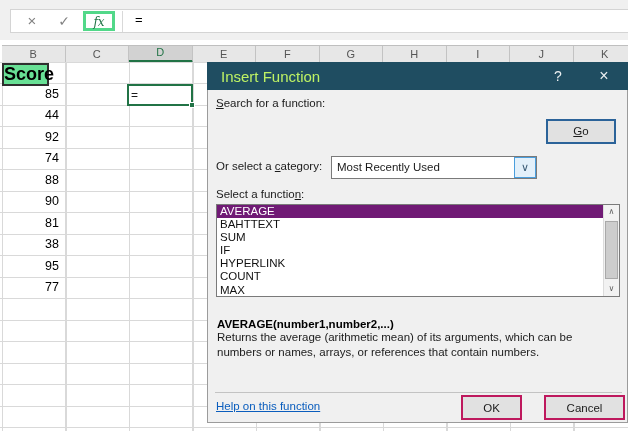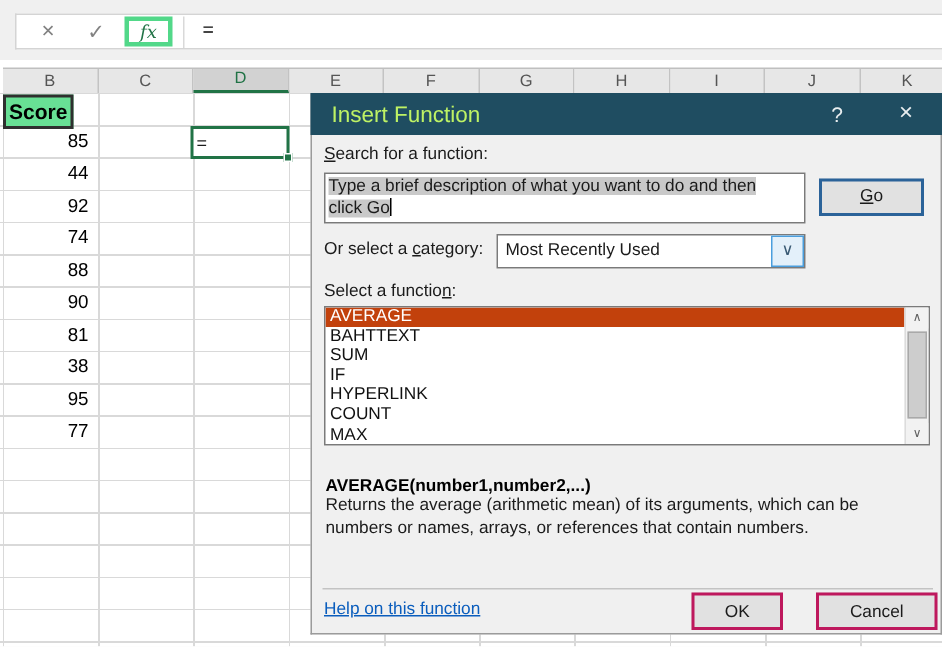--- a/index.html
+++ b/index.html
@@ -28,21 +28,21 @@
   .hcell { width:63.5px; height:17px; background:#e7e7e7; border-right:1px solid #c3c3c3;
     border-bottom:1px solid #b9b9b9; font-size:11px; color:#555; text-align:center;
     line-height:16px; flex:none; }
   .hcell.active { background:#d2d2d2; color:#217346; border-bottom:3px solid #217346; line-height:13px; }
   .cells { position:absolute; left:0; top:62px; width:628px; height:369px; background:#fff; }
   .vlines { position:absolute; left:2px; top:0; right:0; bottom:0;
     background:repeating-linear-gradient(to right,#d9d9d9 0 1px,transparent 1px 63.5px); }
   .hlines { position:absolute; left:0; top:0; right:0; bottom:0;
     background:repeating-linear-gradient(to bottom,#d9d9d9 0 1px,transparent 1px 21.5px); }
   .score-head { position:absolute; left:2px; top:1px; width:47px; height:23px; background:#68e095;
-    border:2px solid #2f2f2f; text-align:center; font-weight:bold; font-size:14px;
+    border:2px solid #2f2f2f; text-align:center; font-weight:bold; font-size:18px;
     line-height:19px; color:#000; }
   .score-col { position:absolute; left:2px; top:21.5px; width:62px; }
   .score-col div { height:21.5px; line-height:21.5px; text-align:right; padding-right:5px;
     font-size:12.5px; color:#000; }
   .sel-box { position:absolute; left:127px; top:21.5px; width:66px; height:22px;
     border:2px solid #217346; background:#fff; font-size:12px; line-height:18px; padding-left:2px; }
   .sel-handle { position:absolute; right:-4px; bottom:-4px; width:6px; height:6px;
     background:#217346; border:1px solid #fff; }
   
   .dlg { position:absolute; left:207px; top:62px; width:421px; height:361px; background:#f0f0f0;
@@ -67,21 +67,21 @@
   .lbl-cat { position:absolute; left:8px; top:98px; }
   .combo { position:absolute; left:123px; top:94px; width:206px; height:23px; background:#fff;
     border:1px solid #7a7a7a; font-size:11.5px; line-height:21px; padding-left:5px; }
   .combo-btn { position:absolute; right:0; top:0; width:22px; height:21px; background:#e3f0fa;
     border:1px solid #4a9edd; color:#3a5a74; text-align:center; line-height:19px; font-size:11px; }
   .lbl-fn { position:absolute; left:8px; top:126px; }
   .fnlist { position:absolute; left:8px; top:142px; width:404px; height:93px; background:#fff;
     border:1px solid #7a7a7a; overflow:hidden; }
   .fnlist .item { height:13.1px; line-height:13.1px; font-size:11.5px; padding-left:3px;
     color:#111; width:386px; }
-  .fnlist .item.selected { background:#c2410c; color:#fff; }
+  .fnlist .item.selected { background:#701a75; color:#fff; }
   .sbar { position:absolute; right:0; top:0; width:16px; height:91px; background:#f2f2f2;
     border-left:1px solid #dcdcdc; }
   .sbtn { position:absolute; left:0; width:15px; height:14px; color:#606060; font-size:8px;
     text-align:center; line-height:14px; background:#f2f2f2; }
   .sbtn.up { top:0; }
   .sbtn.down { bottom:0; }
   .sthumb { position:absolute; left:1px; top:16px; width:13px; height:58px; background:#cdcdcd;
     border:1px solid #a9a9a9; }
   .signature { position:absolute; left:9px; top:256px; font-size:11.5px; font-weight:bold; color:#000; }
   .descr { position:absolute; left:9px; top:256px; width:400px; font-size:11.5px; line-height:15px;margin-top:12px; }
@@ -143,24 +143,20 @@
 
   <div class="dlg">
     <div class="dlg-title">
       <span class="ttl">Insert Function</span>
       <div class="dlg-hbtn dlg-help">?</div>
       <div class="dlg-hbtn dlg-close">×</div>
     </div>
 
     <div class="lbl lbl-search"><u>S</u><span>earch for a function:</span></div>
 
-    <div class="searchbox">
-      <span class="hl">Type a brief description of what you want to do and then</span><br>
-      <span class="hl">click Go</span><span class="caret"></span>
-    </div>
 
     <div class="btn btn-go"><u>G</u><span>o</span></div>
 
     <div class="lbl lbl-cat"><span>Or select a </span><u>c</u><span>ategory:</span></div>
 
     <div class="combo">
       <span>Most Recently Used</span>
       <div class="combo-btn">∨</div>
     </div>
 

